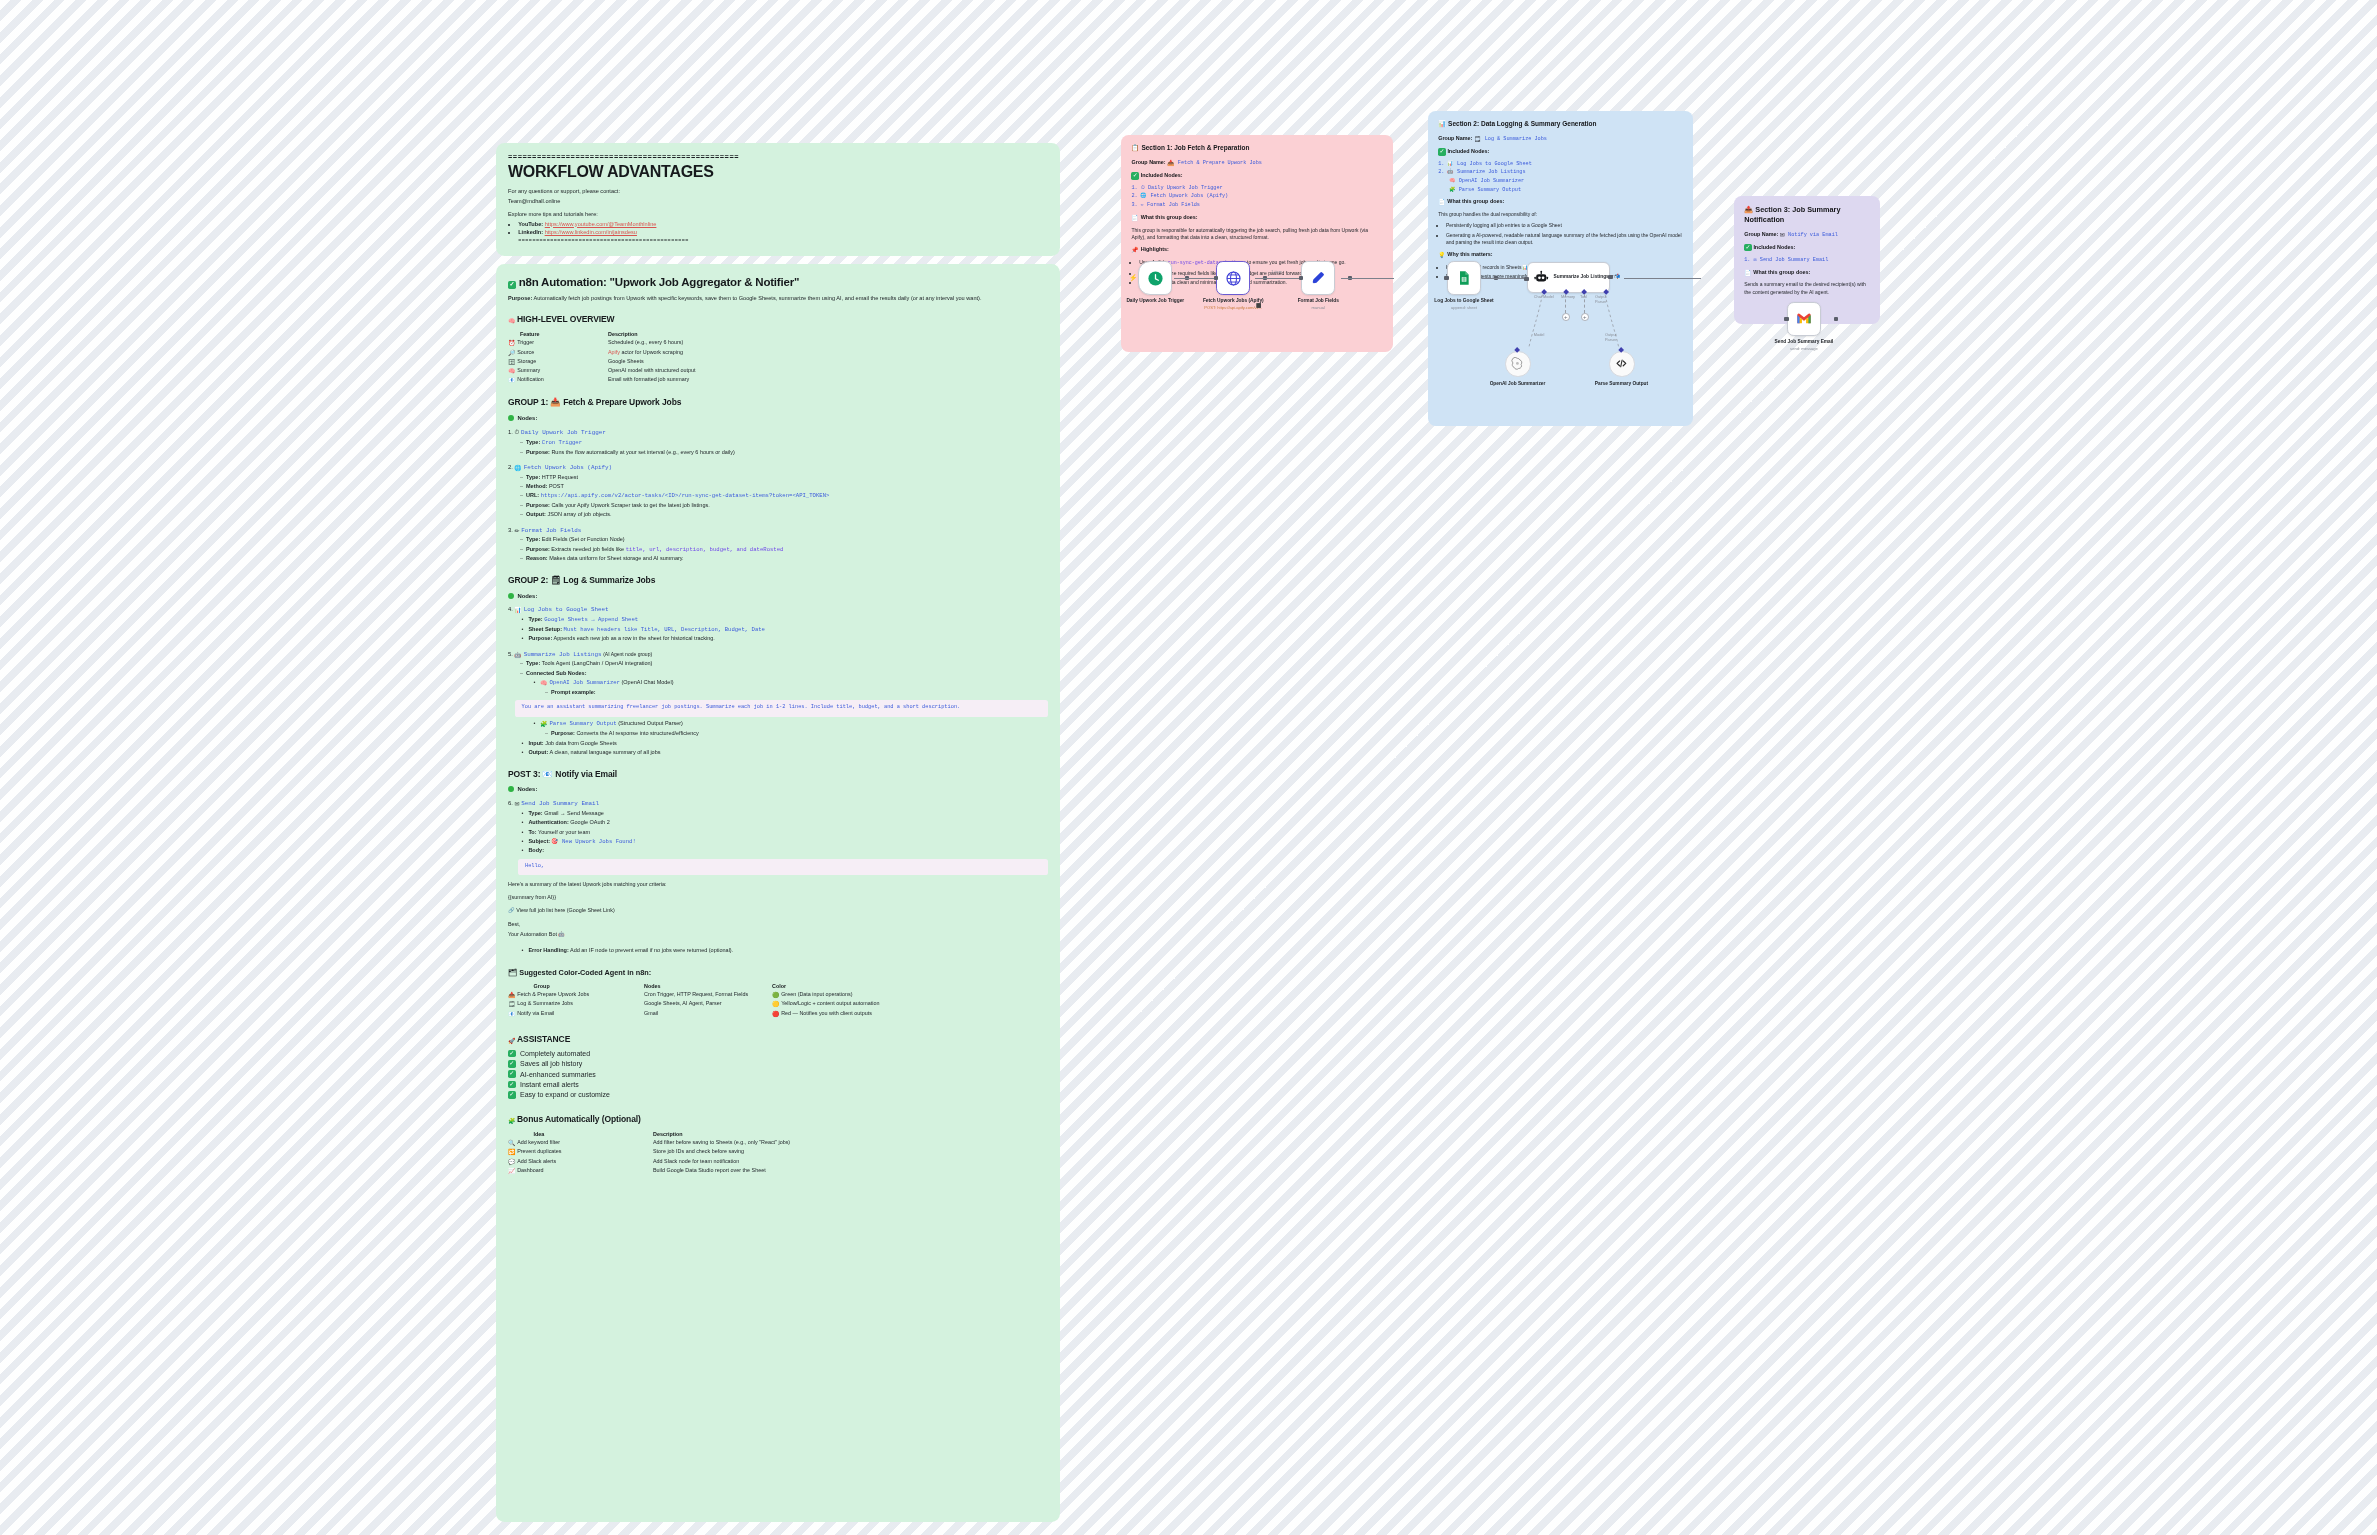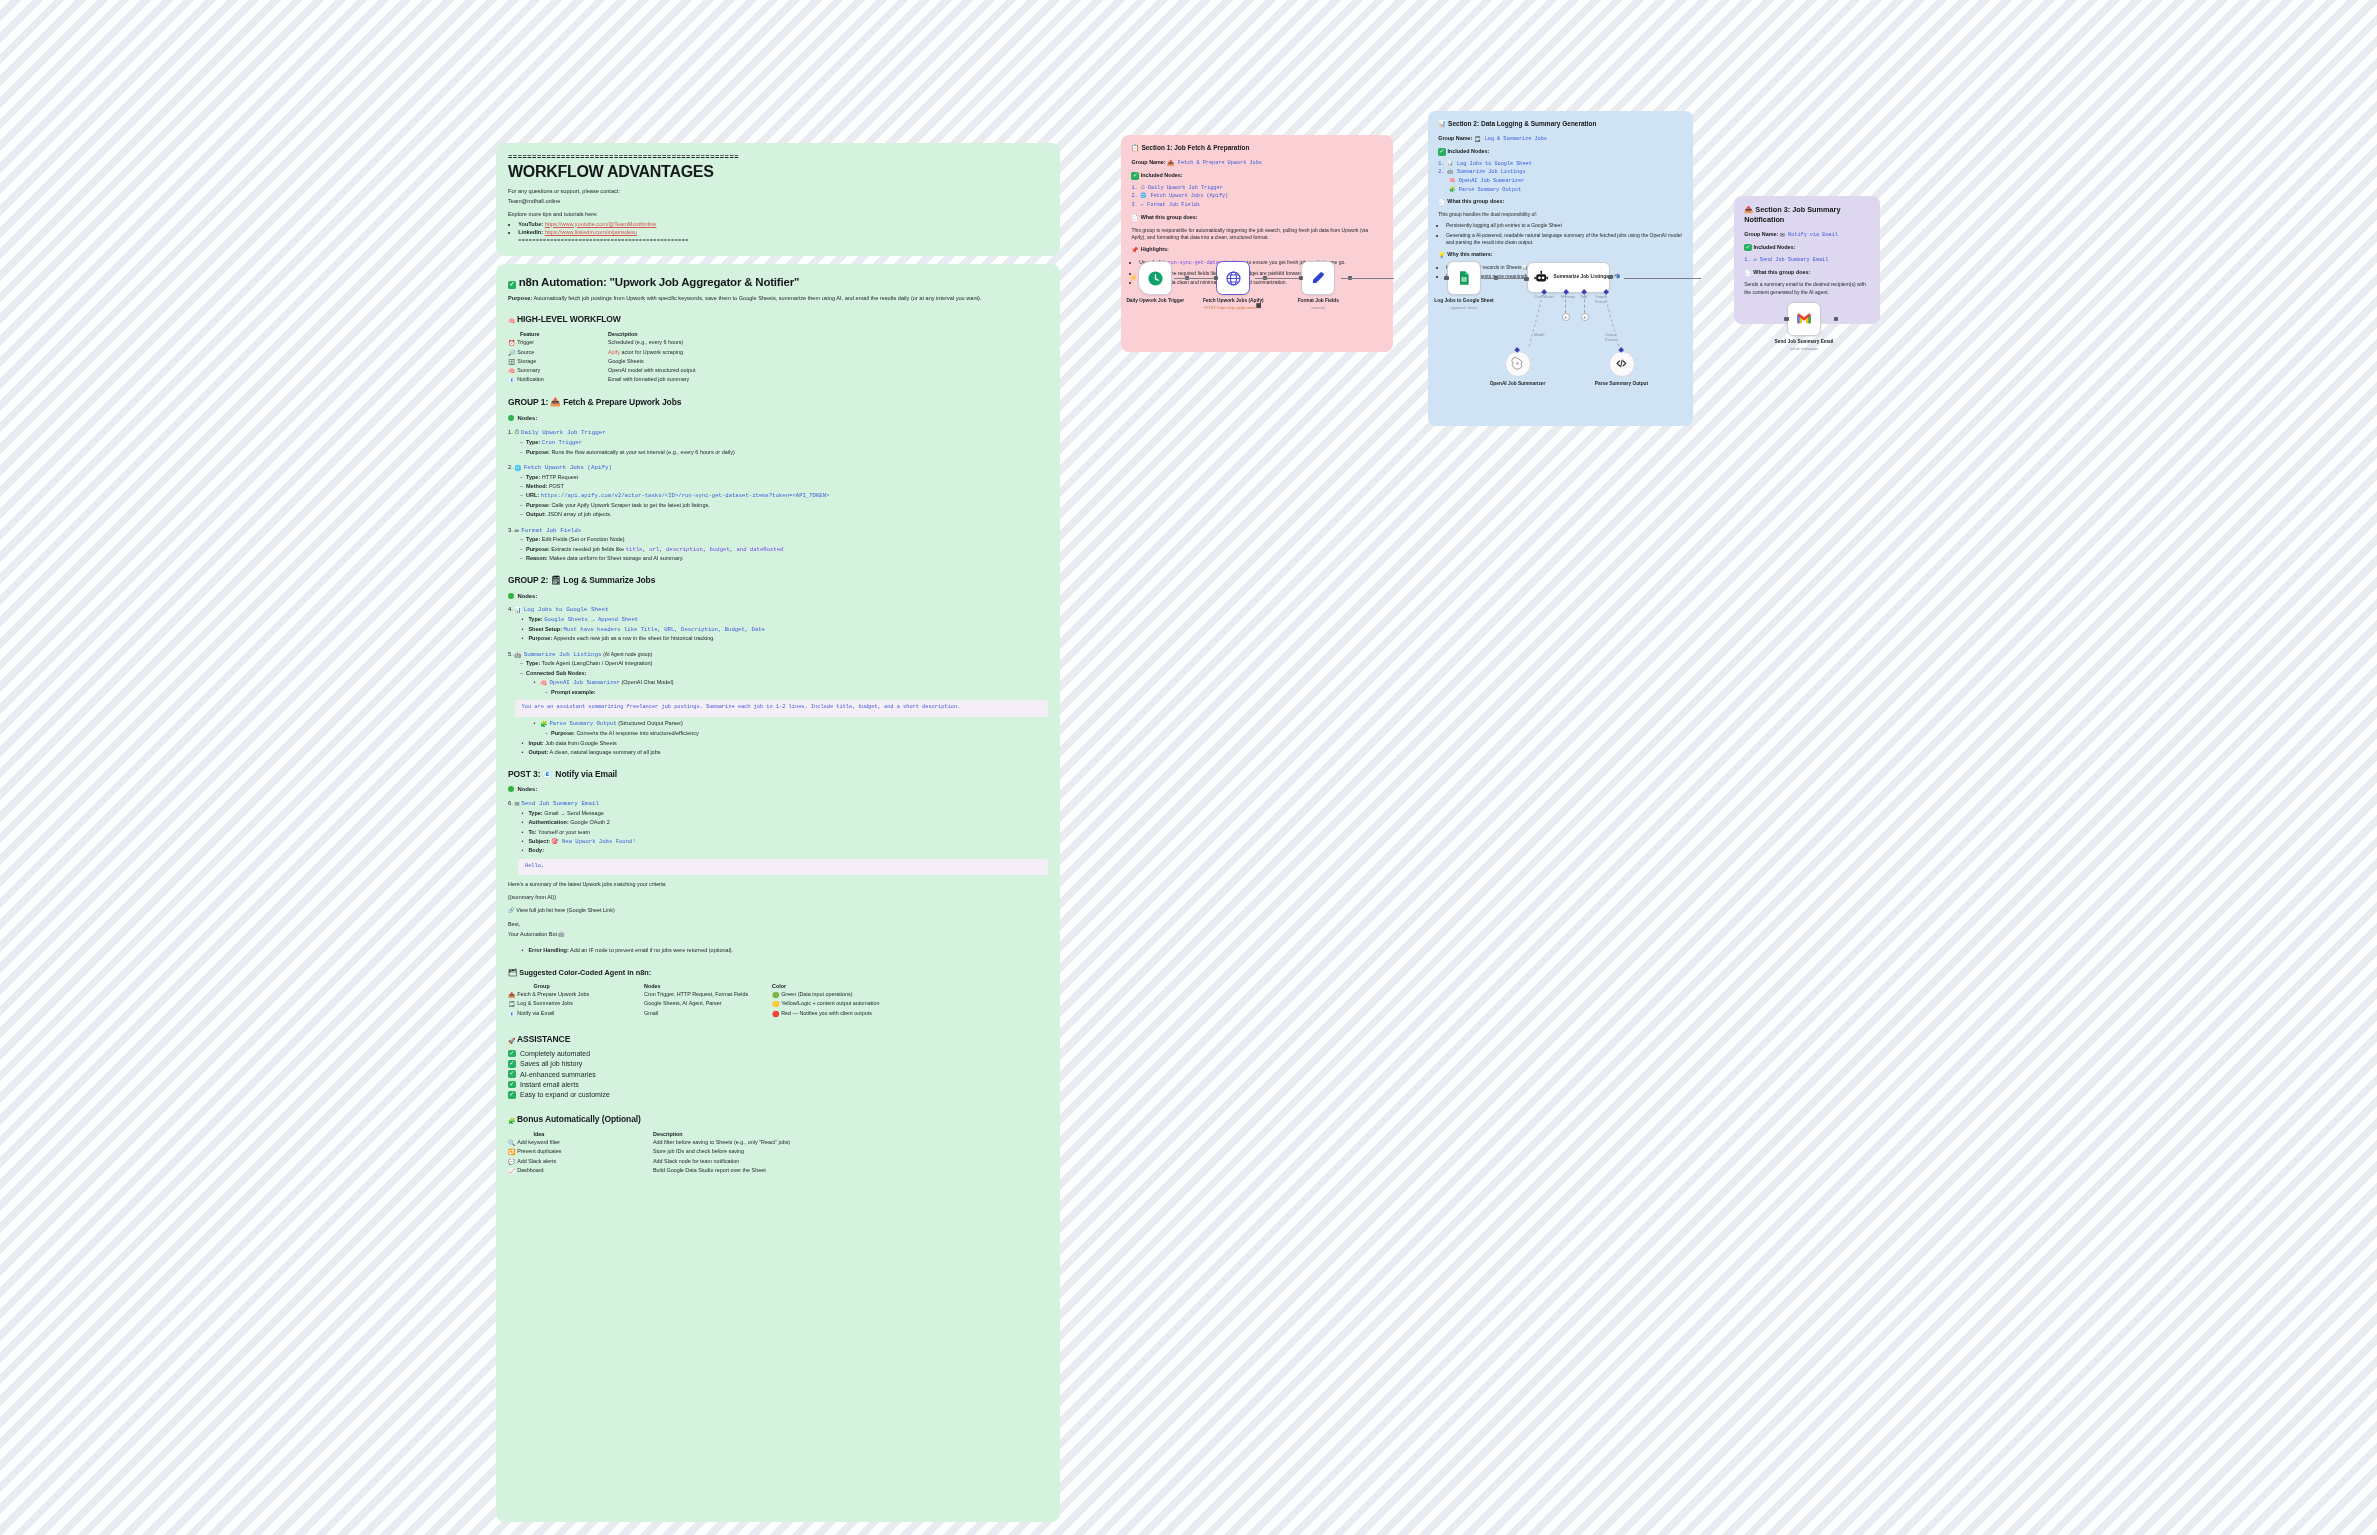--- a/index.html
+++ b/index.html
@@ -189,21 +189,21 @@
     <div class="h2">
       <span class="greenchk">✓</span>
       <span>n8n Automation: "Upwork Job Aggregator &amp; Notifier"</span>
     </div>
     <div class="para" style="font-size:5.6px">
       <span class="emph">Purpose:</span>
       <span>Automatically fetch job postings from Upwork with specific keywords, save them to Google Sheets, summarize them using AI, and email the results daily (or at any interval you want).</span>
     </div>
 
     <div class="h3">
-      <span class="ico">🧠</span><span>HIGH-LEVEL WORKFLOW</span>
+      <span class="ico">🧠</span><span>HIGH-LEVEL OVERVIEW</span>
     </div>
     <table class="doctable">
       <thead>
           <tr>
         <th style="padding-left:12px">Feature</th>
         <th>Description</th>
       </tr>
         </thead>
       <tbody>
         <tr>

